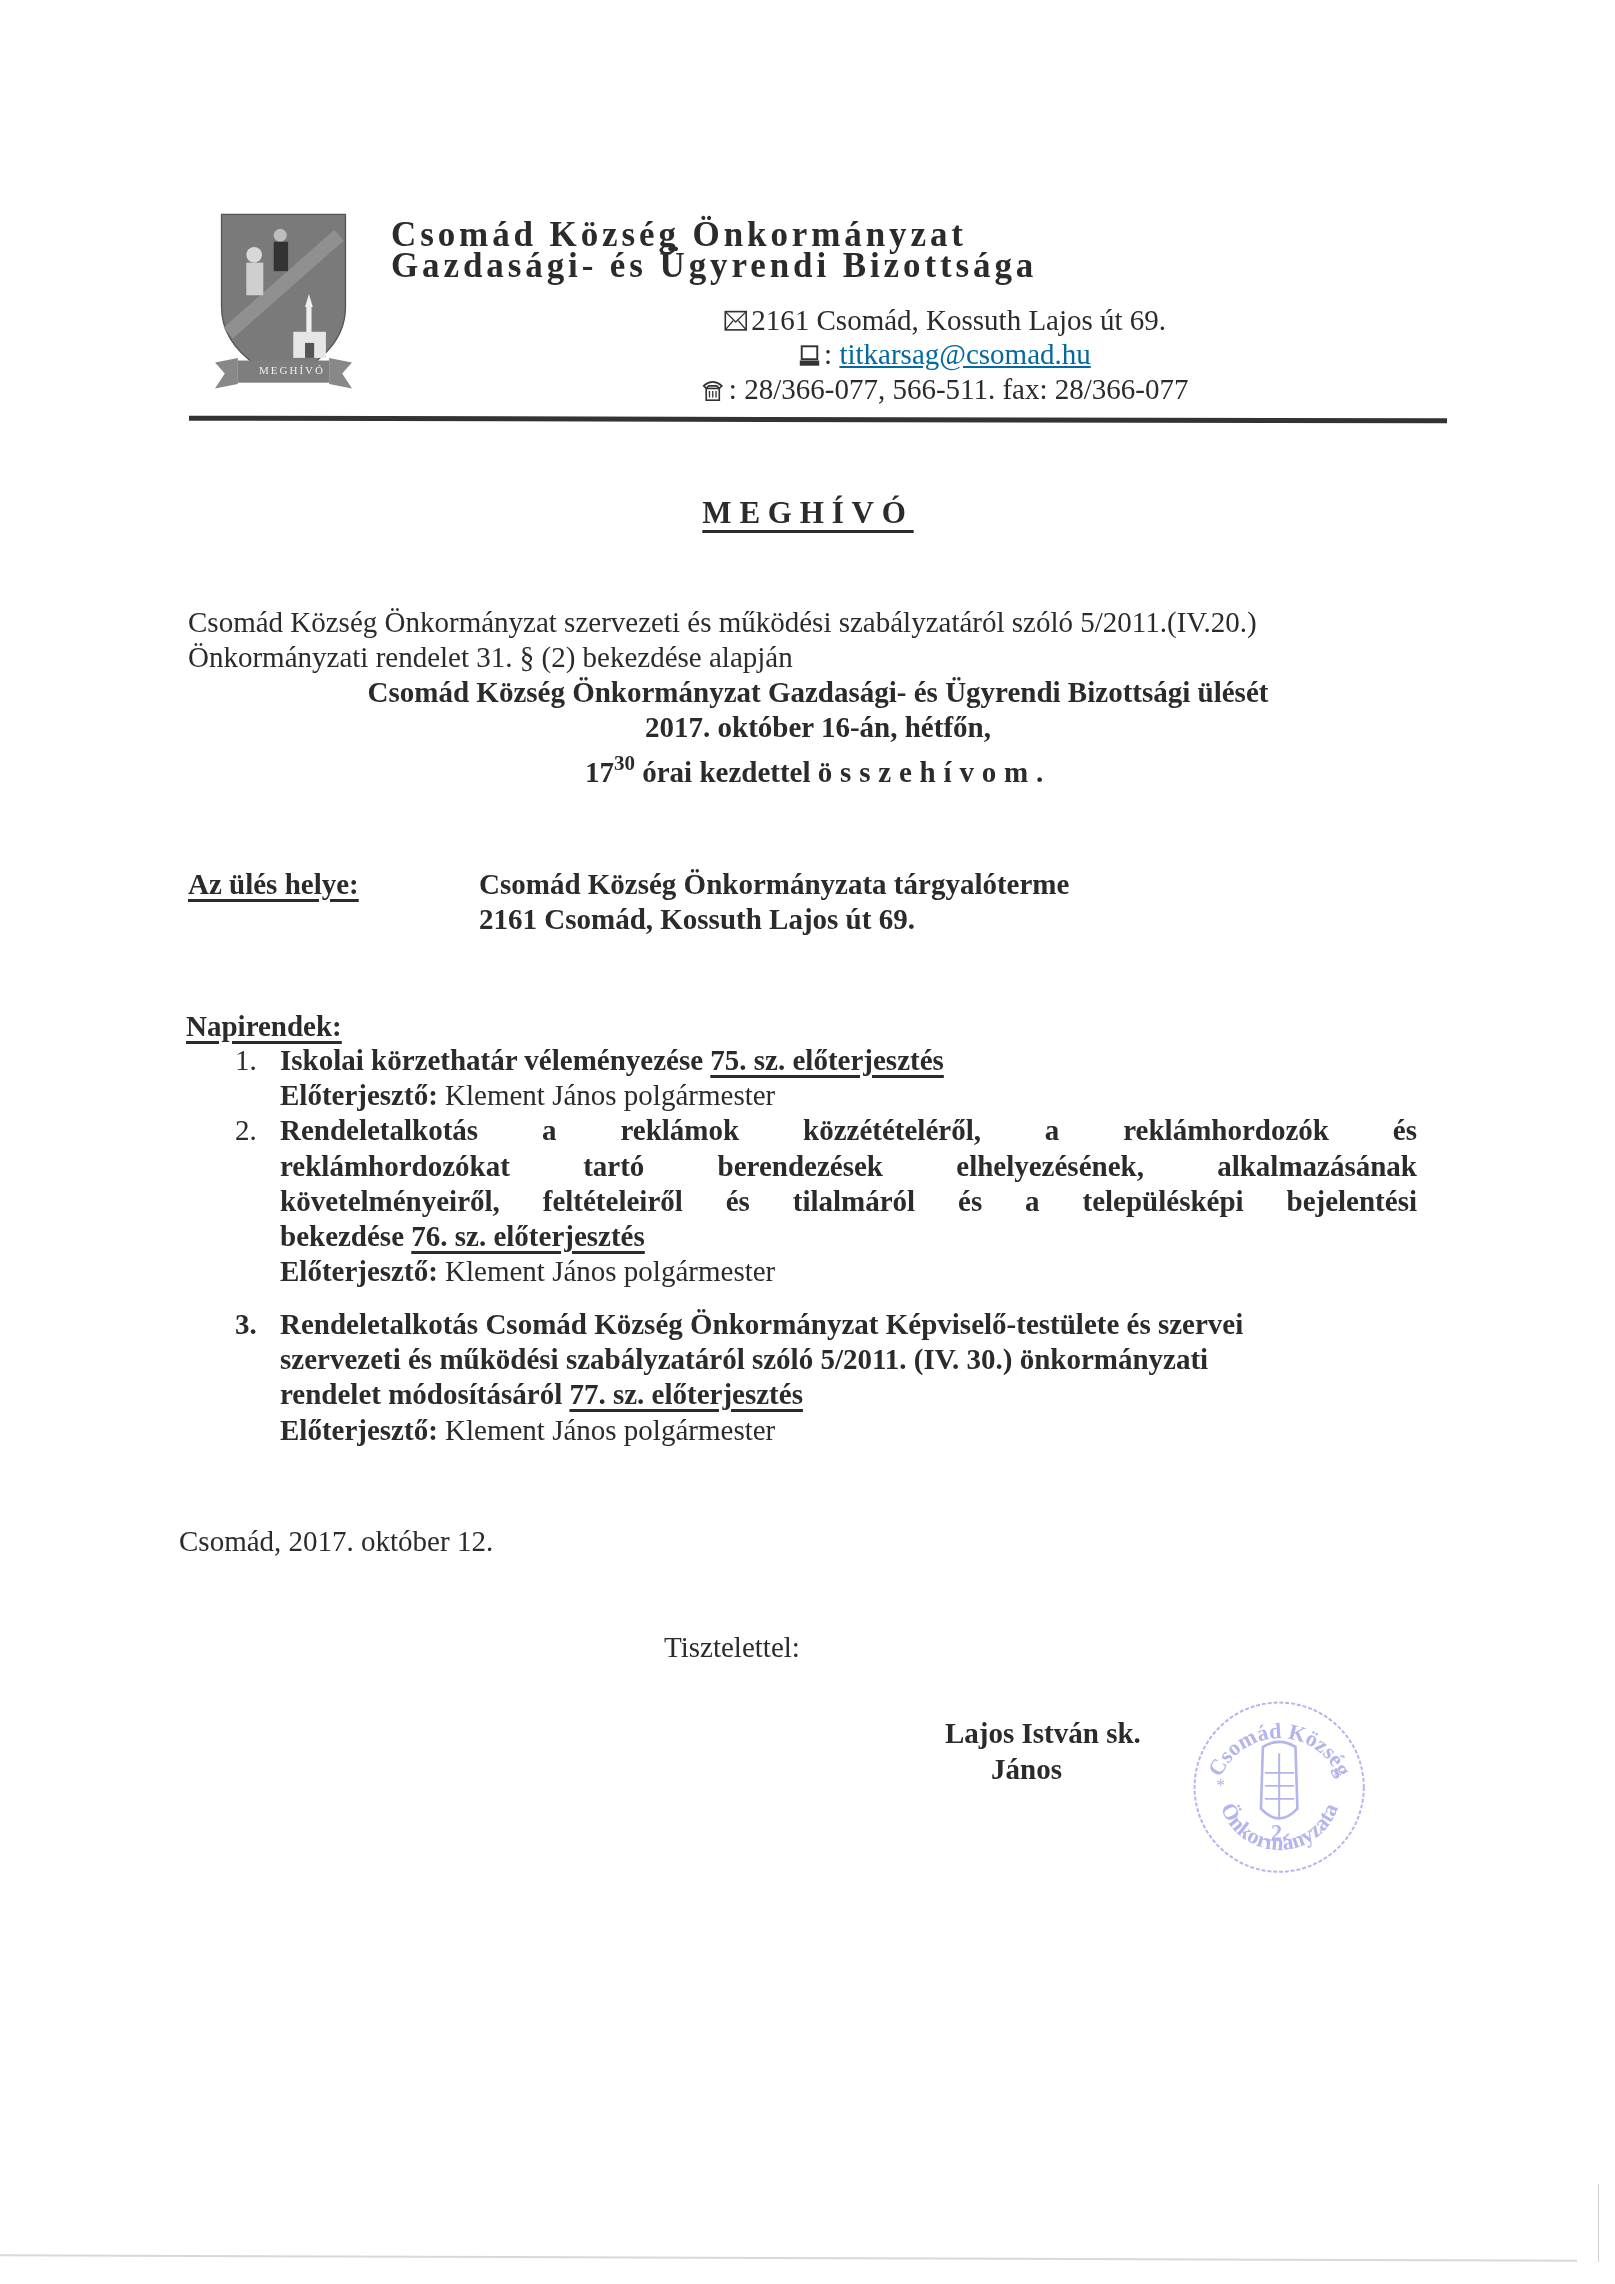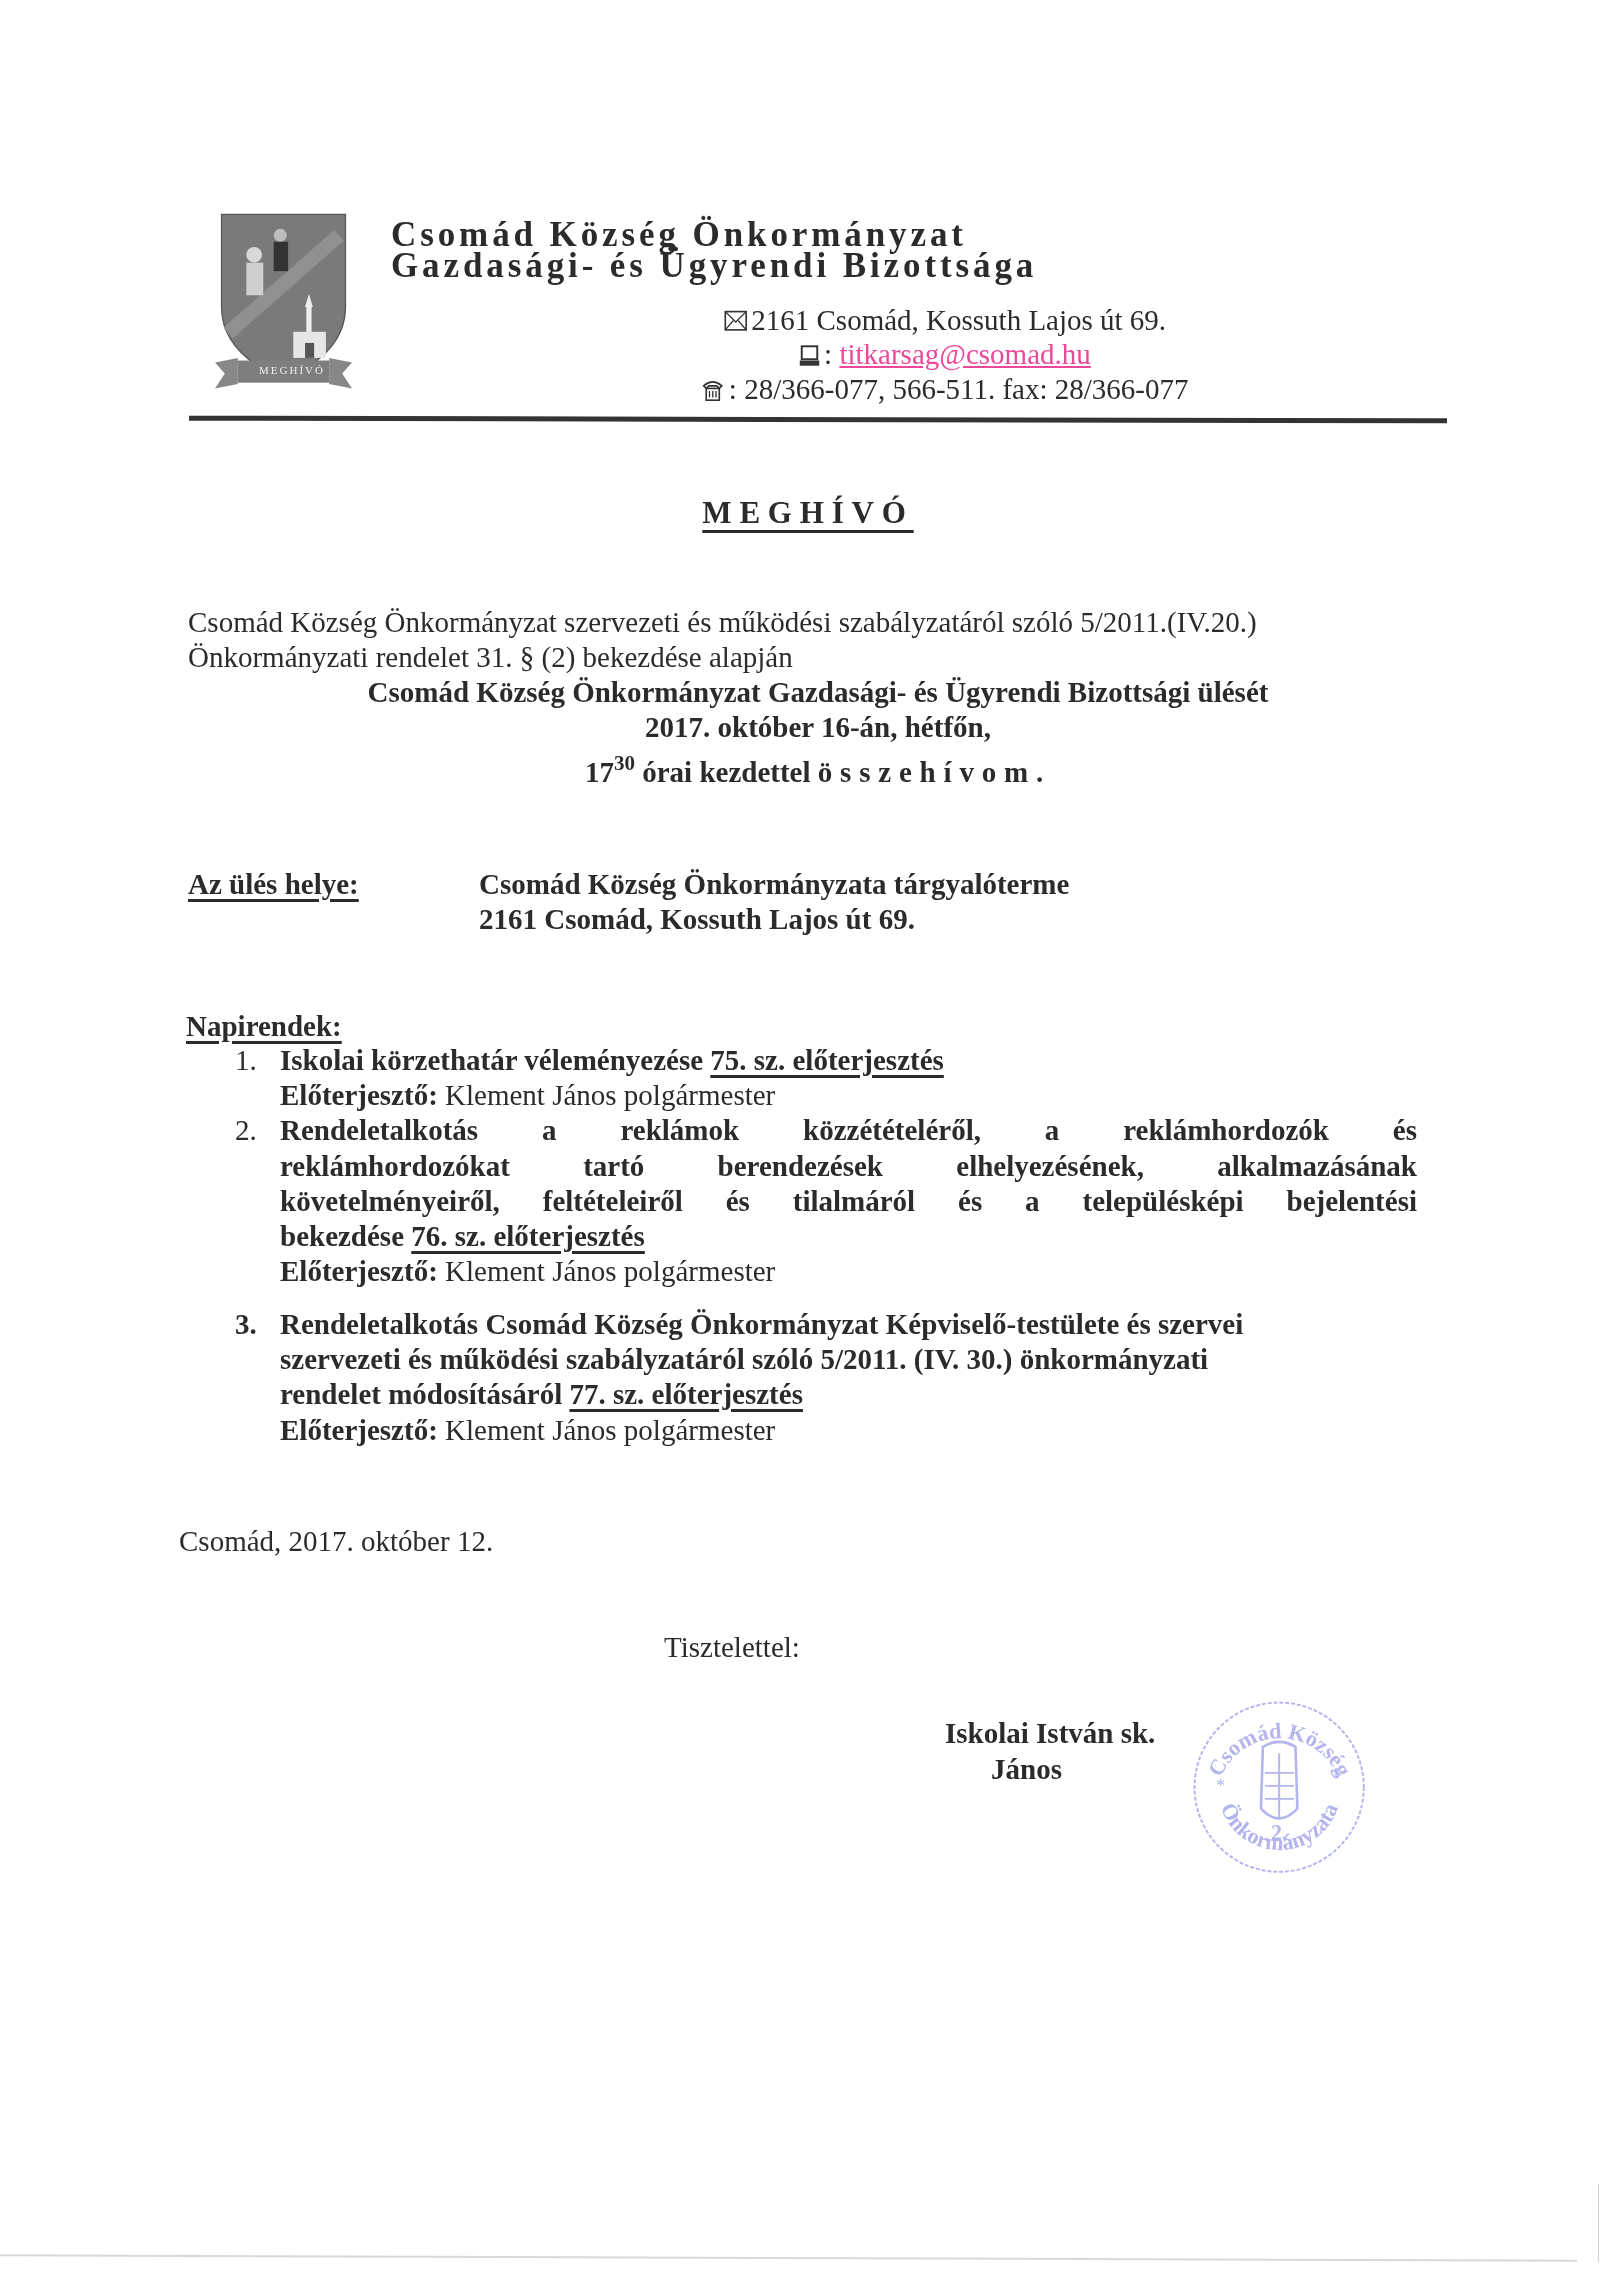--- a/index.html
+++ b/index.html
@@ -5,21 +5,21 @@
   html, body { margin:0; padding:0; background:#ffffff; }
   body { width:1616px; height:2284px; position:relative; overflow:hidden;
          font-family:"Liberation Serif", "DejaVu Serif", serif; color:#2b2b2b; }
   .abs { position:absolute; white-space:nowrap; }
   .crest { position:absolute; left:215px; top:209px; width:137px; height:183px; }
   .hdr-title { position:absolute; left:391px; width:1108px; 
                font-weight:bold; font-size:35px; letter-spacing:3.9px; line-height:39px; }
   .hdr-line { position:absolute; left:391px; width:1108px; text-align:center;
               font-size:29px; line-height:33px; }
   .hdr-line .ico { display:inline-block; vertical-align:-2.6px; margin-right:3.9px; }
-  .email-link { text-decoration:underline; color:#ec4899; }
+  .email-link { text-decoration:underline; color:#0369a1; }
   .divider { position:absolute; left:189px; top:417px; width:1258px; height:4.6px;
              background:#333; transform:rotate(0.12deg); }
   .title-main { position:absolute; left:0; width:1616px; top:495px; text-align:center;
                 font-weight:bold; font-size:31px; letter-spacing:7.8px; }
   .title-main span { text-decoration:underline; text-decoration-thickness:3.3px; text-underline-offset:6.5px; }
   .body-txt { font-size:29px; line-height:34px; }
   .bold { font-weight:bold; }
   .center-block { position:absolute; left:189px; width:1258px; text-align:center; }
   .u { text-decoration:underline; text-decoration-thickness:2.6px; text-underline-offset:4.6px; }
   .sup { font-size:21px; vertical-align:11.7px; }
@@ -127,21 +127,21 @@
 <div class="abs body-txt bold" style="left:280px;top:1342px;">szervezeti és működési szabályzatáról szóló 5/2011. (IV. 30.) önkormányzati</div>
 <div class="abs body-txt bold" style="left:280px;top:1377px;">
   <span>rendelet módosításáról </span><span class="u">77. sz. előterjesztés</span>
 </div>
 <div class="abs body-txt" style="left:280px;top:1413px;">
   <span class="bold">Előterjesztő:</span><span> Klement János polgármester</span>
 </div>
 
 <div class="abs body-txt" style="left:179px;top:1524px;">Csomád, 2017. október 12.</div>
 <div class="abs body-txt" style="left:664px;top:1630px;">Tisztelettel:</div>
-<div class="abs body-txt bold" style="left:945px;top:1716px;">Iskolai István sk.</div>
+<div class="abs body-txt bold" style="left:945px;top:1716px;">Lajos István sk.</div>
 <div class="abs body-txt bold" style="left:991px;top:1752px;">János</div>
 
 <div class="stamp">
   <svg width="179" height="179" viewBox="0 0 275 275">
     <defs>
       <path id="arcTop" d="M 40 150 A 98 98 0 0 1 235 150"></path>
       <path id="arcBot" d="M 45 160 A 95 95 0 0 0 230 160"></path>
     </defs>
     <circle cx="137" cy="137" r="130" fill="none" stroke="#b4b4ee" stroke-width="3" stroke-dasharray="6 3"></circle>
     <text font-family="Liberation Serif, serif" font-size="34" font-weight="bold" fill="#b4b4ee">

